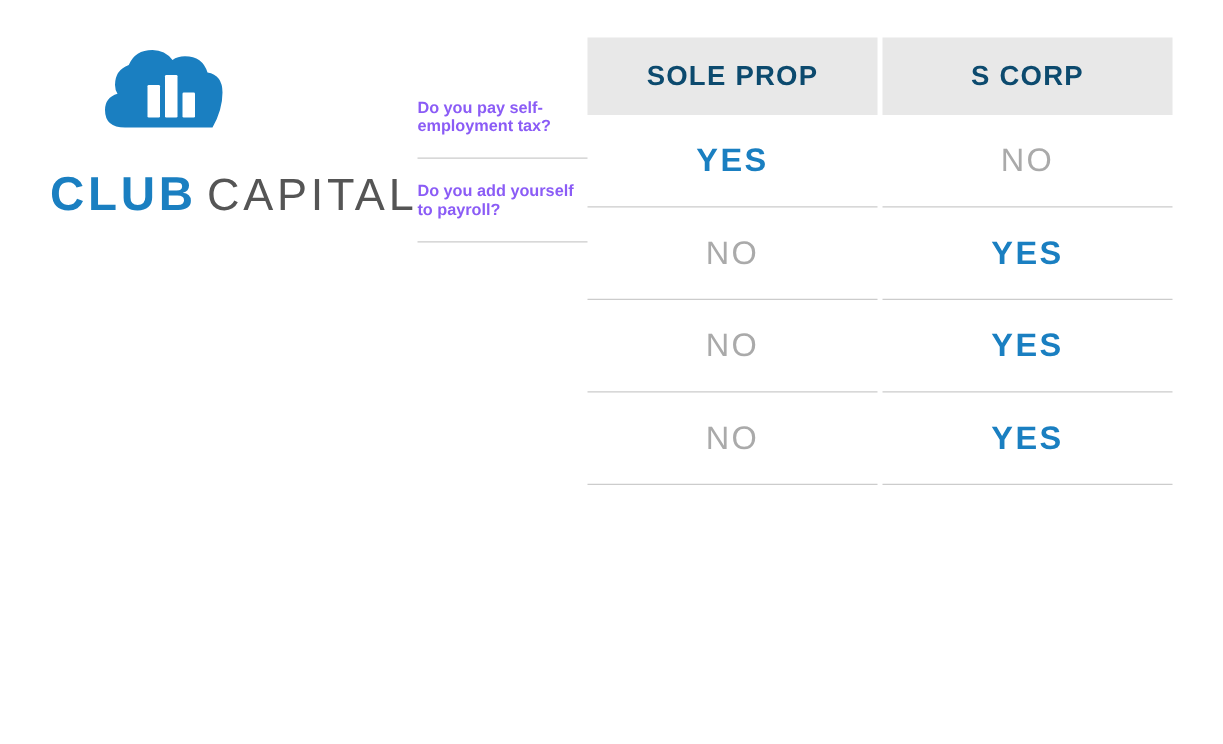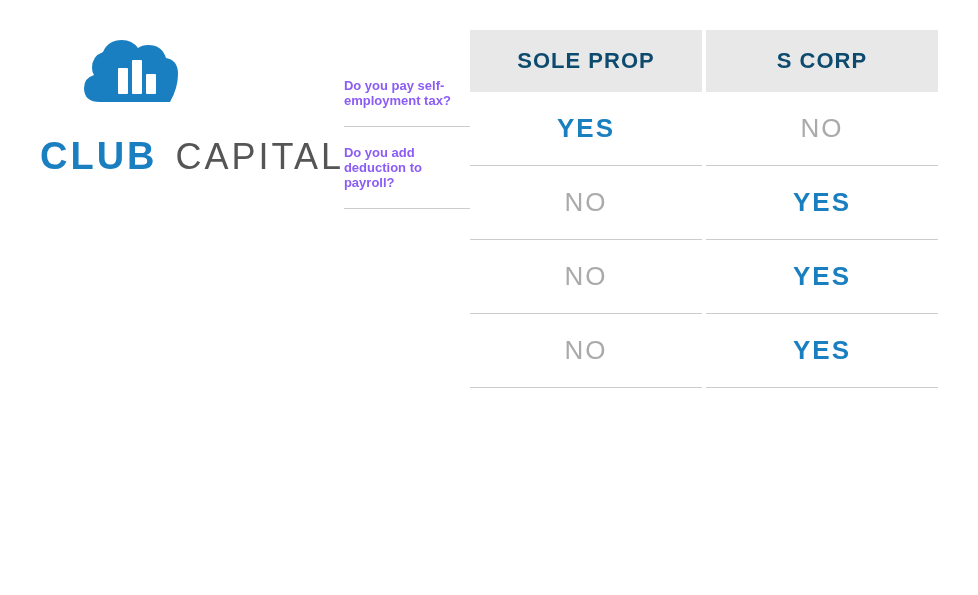--- a/index.html
+++ b/index.html
@@ -59,21 +59,21 @@
       font-weight: 900;
       font-size: 38px;
       letter-spacing: 3px;
     }
 
     .logo-capital {
       color: #555555;
       font-weight: 400;
       font-size: 36px;
       letter-spacing: 3px;
-      margin-left: 18px;
+      margin-left: 8px;
     }
 
     .questions-table {
       width: 100%;
       margin-top: 30px;
     }
 
     .question-row {
       display: flex;
       align-items: center;
@@ -177,21 +177,21 @@
         <span class="logo-club">CLUB</span>
         <span class="logo-capital">CAPITAL</span>
       </div>
     </div>
 
     <div class="questions-table" id="questions-table">
     <div class="question-row">
           <span class="question-text">Do you pay self-employment tax?</span>
         </div>
         <div class="question-row">
-          <span class="question-text">Do you add deduction to payroll?</span>
+          <span class="question-text">Do you add yourself to payroll?</span>
         </div>
       </div>
   </div>
 
   <div class="right-panel">
 
     <div class="header-row">
       <div class="col-header">SOLE PROP</div>
       <div class="col-header">S CORP</div>
     </div>

